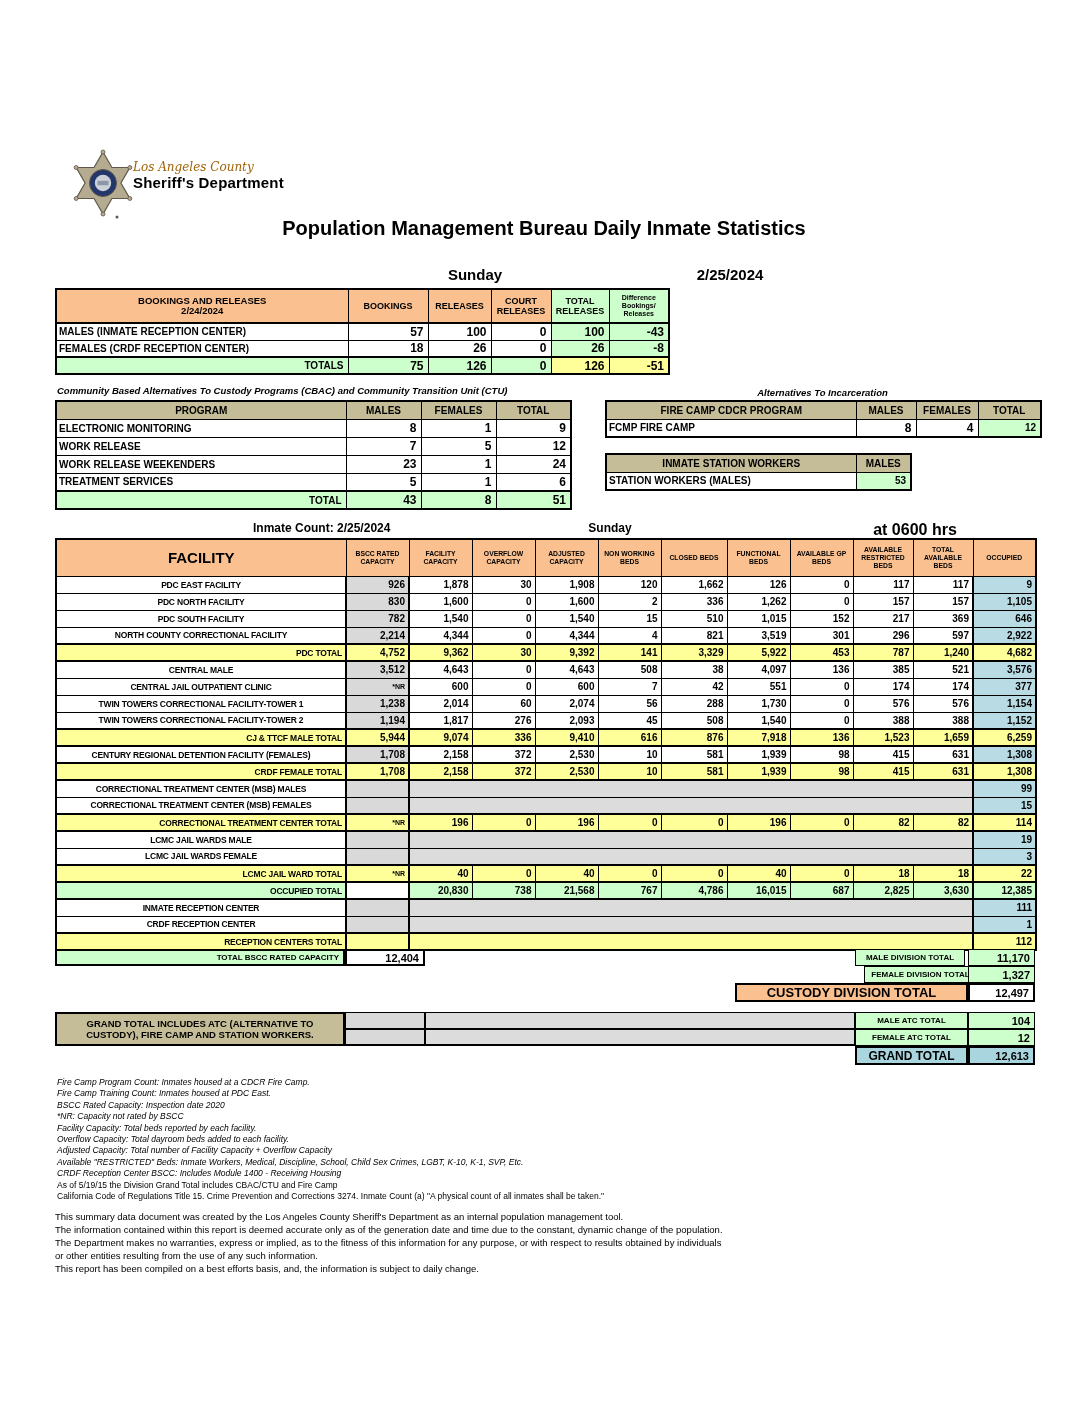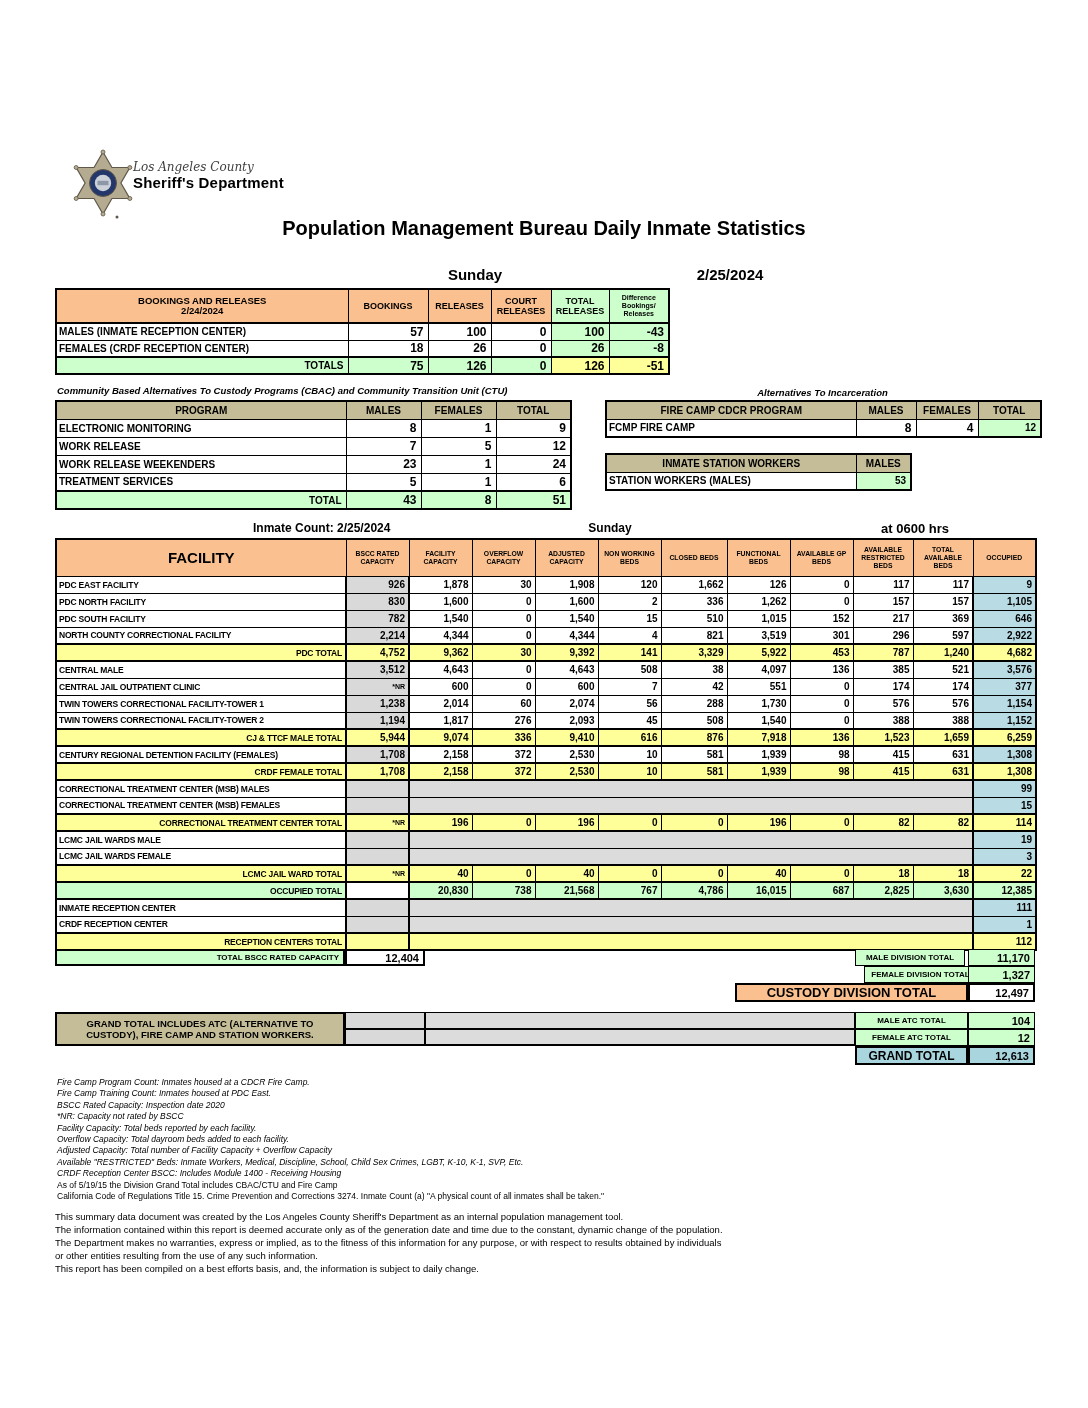--- a/index.html
+++ b/index.html
@@ -12,21 +12,21 @@
   
   .oh{background:#FAC090;}          
   .grn{background:#CCFFCC;}
   .yel{background:#FFFF99;}
   .tan{background:#C4BD97;}
   .gray{background:#D9D9D9;}
   .grayspan{background:#DCDCDC;}
   .blue{background:#B9DBE4;}
   .cyan{background:#A9D6DE;}
   
-  .org1{font-family:"DejaVu Serif", serif;font-style:italic;font-size:12px;color:#404040;}
+  .org1{font-family:"DejaVu Serif", serif;font-style:italic;font-size:12px;color:#a16207;}
   .org2{font-weight:bold;font-size:15px;letter-spacing:.2px;}
   .title{left:0;right:0;text-align:center;top:217px;font-size:20px;font-weight:bold;}
   .dayline{font-size:15px;font-weight:bold;}
   
   .bk td{height:17px;}
   .bk .hc{font-size:9px;font-weight:bold;text-align:center;white-space:normal;line-height:10px;}
   .bk .hc.sm{font-size:7px;line-height:8px;}
   .bk .lb{font-size:10px;font-weight:bold;}
   .bk .num{font-size:12px;font-weight:bold;text-align:right;padding-right:4px;}
   .bk .totlb{font-size:10px;font-weight:bold;text-align:right;padding-right:4px;}
@@ -37,21 +37,21 @@
   .sm td{height:18px;}
   .sm .hc{font-size:10px;font-weight:bold;text-align:center;background:#C4BD97;}
   .sm .lb{font-size:10px;font-weight:bold;}
   .sm .num{font-size:12px;font-weight:bold;text-align:right;padding-right:4px;}
   .sm .totlb{font-size:10px;font-weight:bold;text-align:right;padding-right:4px;}
   
   .ft{border:2px solid #000;}
   .ft td{height:17px;}
   .ft .fh{font-size:15px;font-weight:bold;text-align:center;}
   .ft .hc{font-size:6.8px;font-weight:bold;text-align:center;white-space:normal;line-height:8px;}
-  .ft .lb{font-size:8.5px;font-weight:bold;letter-spacing:-.2px;}
+  .ft .lb{font-size:8.5px;font-weight:bold;letter-spacing:-.2px;text-align:center;}
   .ft .num{font-size:10px;font-weight:bold;text-align:right;padding-right:3px;}
   .ft .tot{text-align:right;padding-right:3px;}
   .ft .nr{font-size:7px;}
   .ft .bsl{border-left-width:2px;border-right-width:2px;}
   .ft .occ{border-left-width:2px;}
   .ft .totrow td{border-top-width:2px;border-bottom-width:2px;}
   
   .cell{position:absolute;border:1px solid #000;box-sizing:border-box;overflow:hidden;
         display:flex;align-items:center;}
   .cell.ctr{justify-content:center;text-align:center;}
@@ -226,21 +226,21 @@
         <td class="num grn" style="font-size:10px;">53</td>
       </tr>
     </tbody>
   </table>
 
   <div class="abs" style="left:253px;top:521px;font-size:12px;font-weight:bold;">
     <span>Inmate Count:</span>
     <span>2/25/2024</span>
   </div>
   <div class="abs" style="left:540px;top:521px;width:140px;text-align:center;font-size:12px;font-weight:bold;">Sunday</div>
-  <div class="abs" style="left:855px;top:521px;width:120px;text-align:center;font-size:13px;font-weight:bold;">at 0600 hrs</div>
+  <div class="abs" style="left:855px;top:521px;width:120px;text-align:center;font-size:16px;font-weight:bold;">at 0600 hrs</div>
 
   <table class="abs ft" style="left:55px;top:538px;width:980px;">
     <colgroup>
       <col style="width:290px">
         <col style="width:63px">
         <col style="width:63px">
         <col style="width:63px">
       <col style="width:63px">
         <col style="width:63px">
         <col style="width:66px">

